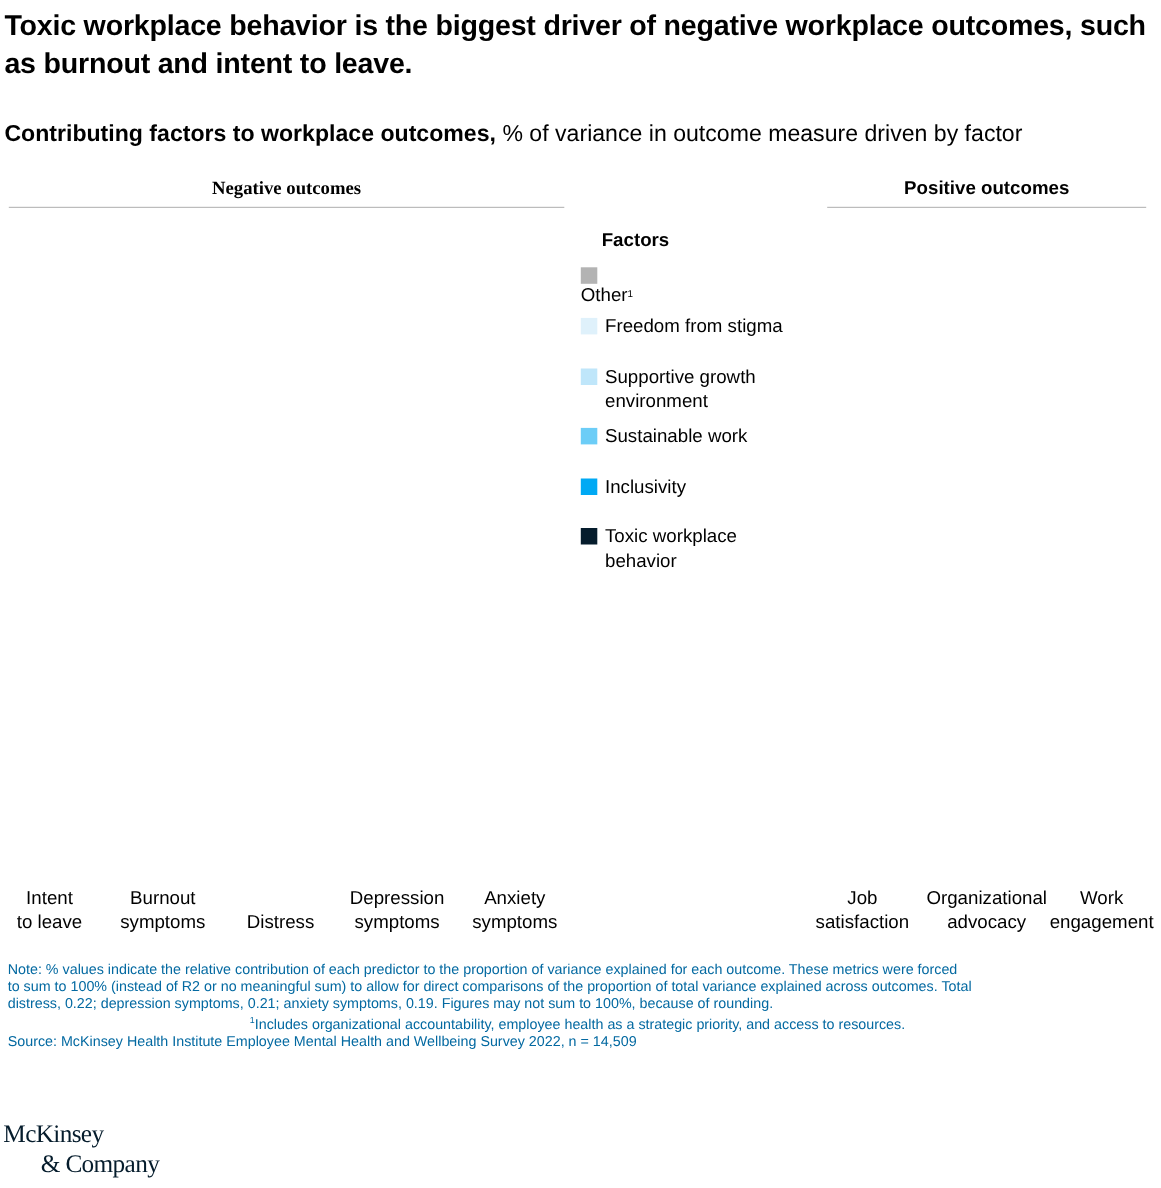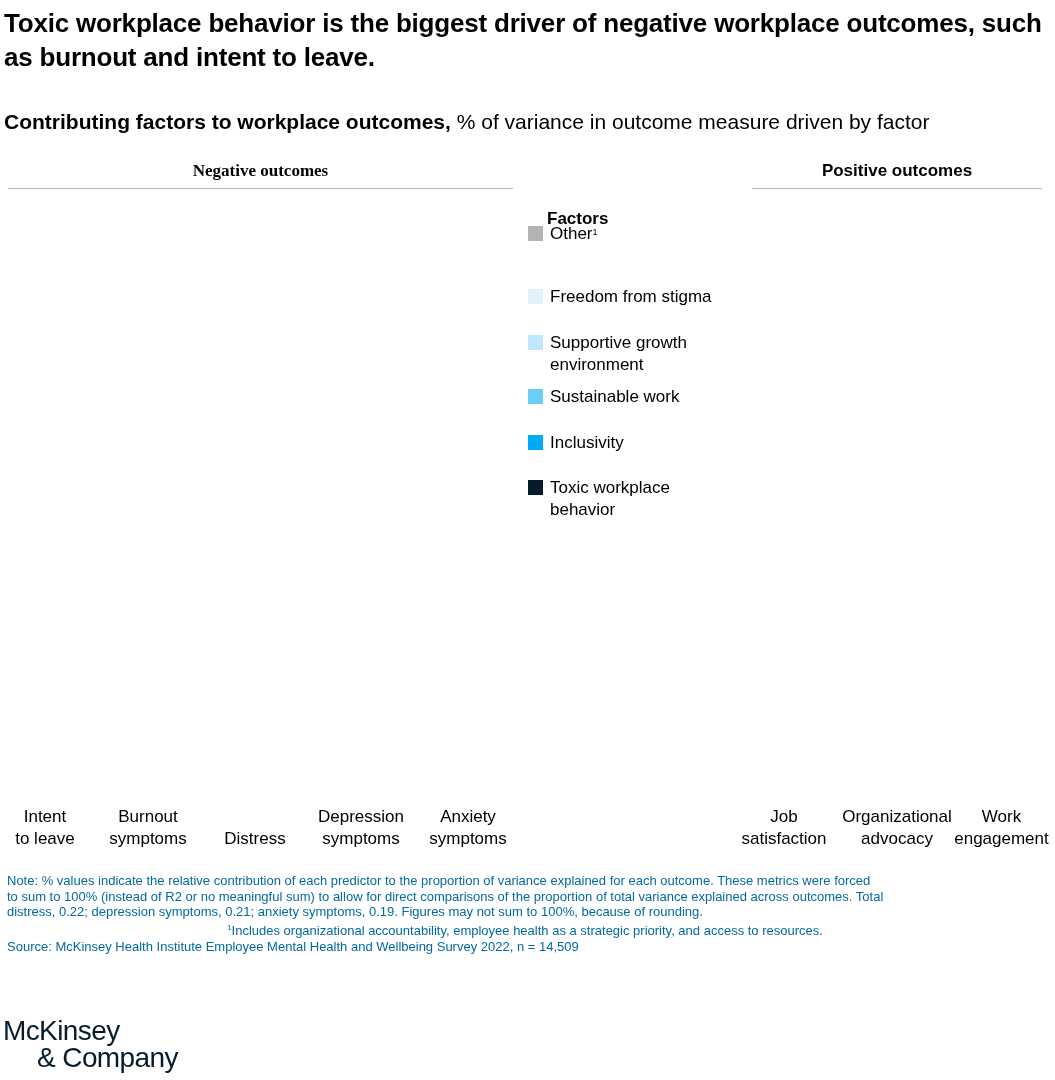--- a/index.html
+++ b/index.html
@@ -16,22 +16,22 @@
   .legend { position: absolute; left: 528px; top: 207px; width: 210px; }
   .legend-title { font-size: 17px; font-weight: bold; margin-left: 19px; line-height: 24px; }
   .legend-item { position: absolute; left: 0; display: flex; align-items: flex-start; }
   .swatch { width: 15px; height: 15px; margin-top: 3px; margin-right: 7px; flex: 0 0 15px; }
   .legend-label { font-size: 17px; line-height: 22px; width: 180px; }
   .legend-label sup { font-size: 9px; vertical-align: top; position: relative; top: -2px; }
   .cat { position: absolute; top: 806px; font-size: 17px; line-height: 22px; text-align: center; }
   .note { position: absolute; left: 7px; top: 873px; width: 1040px; font-size: 13px;
           line-height: 15.6px; color: #0369a1; }
   .note div { white-space: nowrap; }
-  .logo { position: absolute; left: 3px; top: 1017px; font-family: Liberation Sans, sans-serif;
-          color: #051c2c; font-size: 28px; line-height: 27px; letter-spacing: -0.6px; }
+  .logo { position: absolute; left: 3px; top: 1017px; font-family: Liberation Serif, serif;
+          color: #051c2c; font-size: 23px; line-height: 27px; letter-spacing: -0.6px; }
   .logo .l2 { margin-left: 34px; }
 </style>
 </head>
 <body>
 
 <div class="title">Toxic workplace behavior is the biggest driver of negative workplace outcomes, such as burnout and intent to leave.</div>
 
 <div class="subtitle"><b>Contributing factors to workplace outcomes,</b><span> % of variance in outcome measure driven by factor</span></div>
 
 <div class="group-head" style="left:8px; width:505px;font-family:Liberation Serif, serif;">Negative outcomes</div>
@@ -39,21 +39,21 @@
 
 <div class="group-head" style="left:752px; width:290px;">Positive outcomes</div>
 <div class="group-rule" style="left:752px; width:290px;"></div>
 
 <div class="plot" style="left:0; width:520px;"></div>
 <div class="plot" style="left:735px; width:320px;"></div>
 
 <div class="legend">
   <div class="legend-title">Factors</div>
 
-  <div class="legend-item" style="top:16px;">
+  <div class="legend-item" style="top:33px;flex-direction:column;">
     <span class="swatch" style="background:#b3b3b3;"></span>
     <span class="legend-label"><span>Other</span><sup>1</sup></span>
   </div>
 
   <div class="legend-item" style="top:79px;">
     <span class="swatch" style="background:#dff1fb;"></span>
     <span class="legend-label">Freedom from stigma</span>
   </div>
 
   <div class="legend-item" style="top:125px;">

